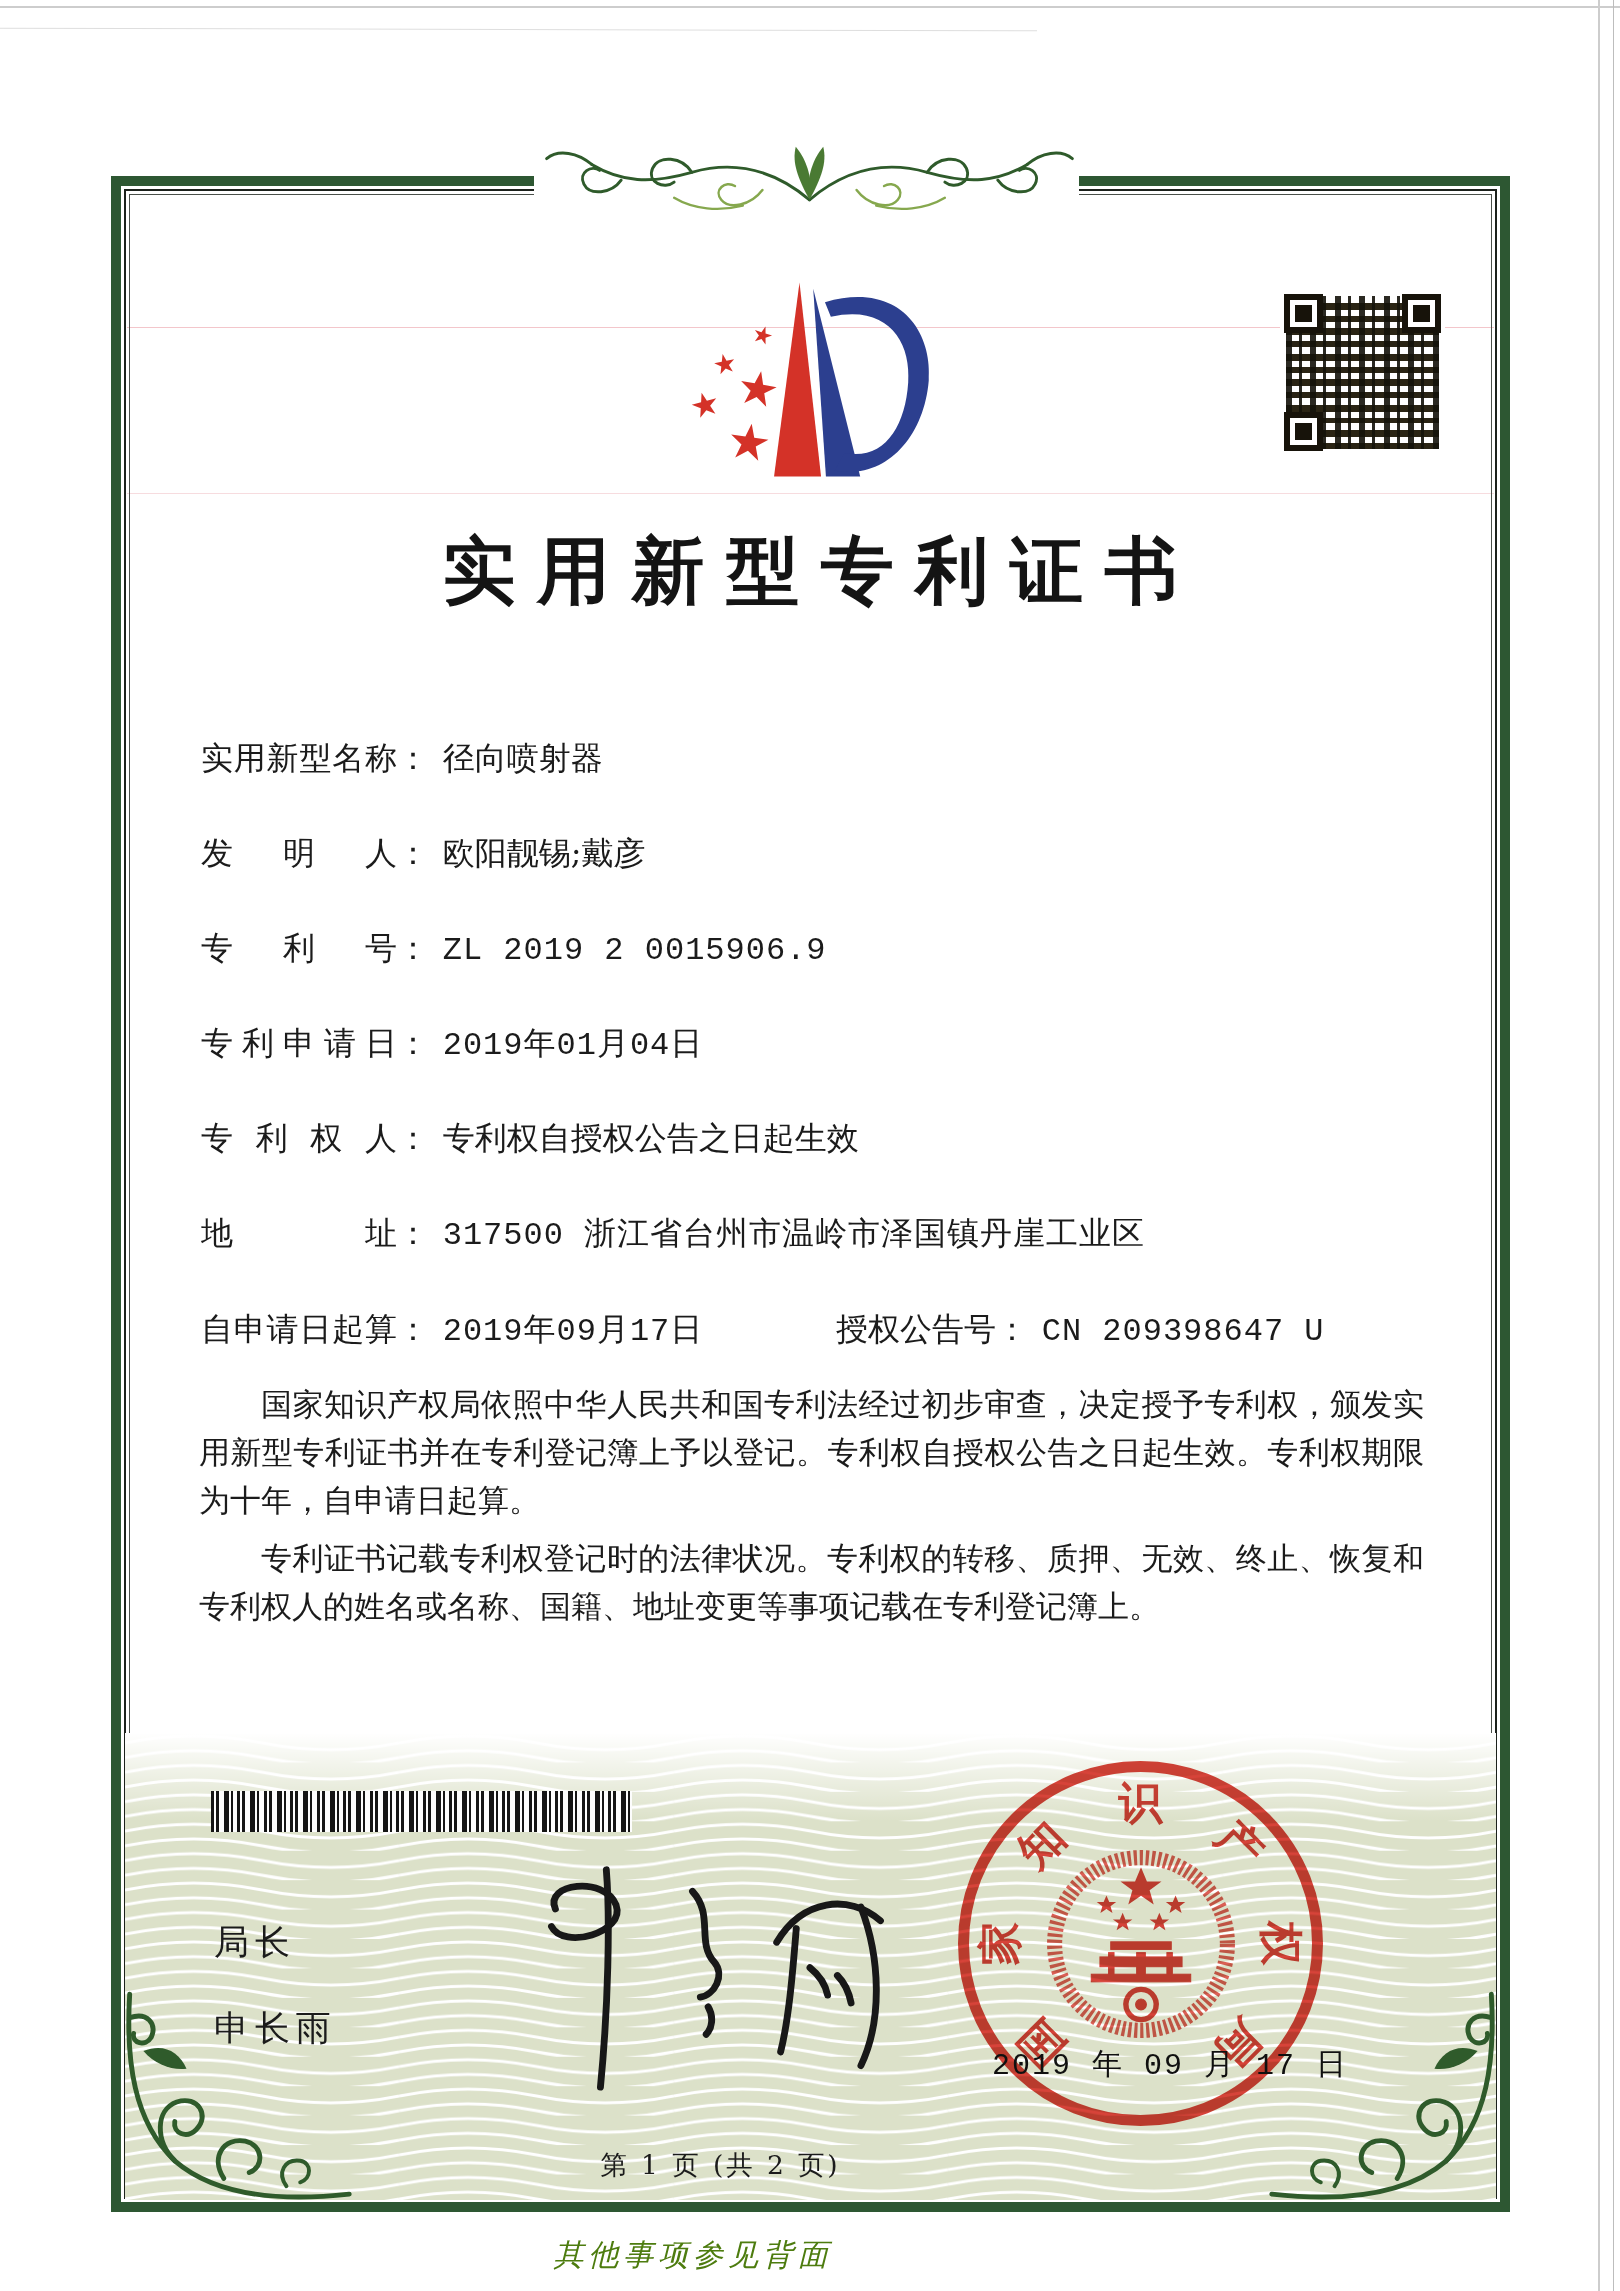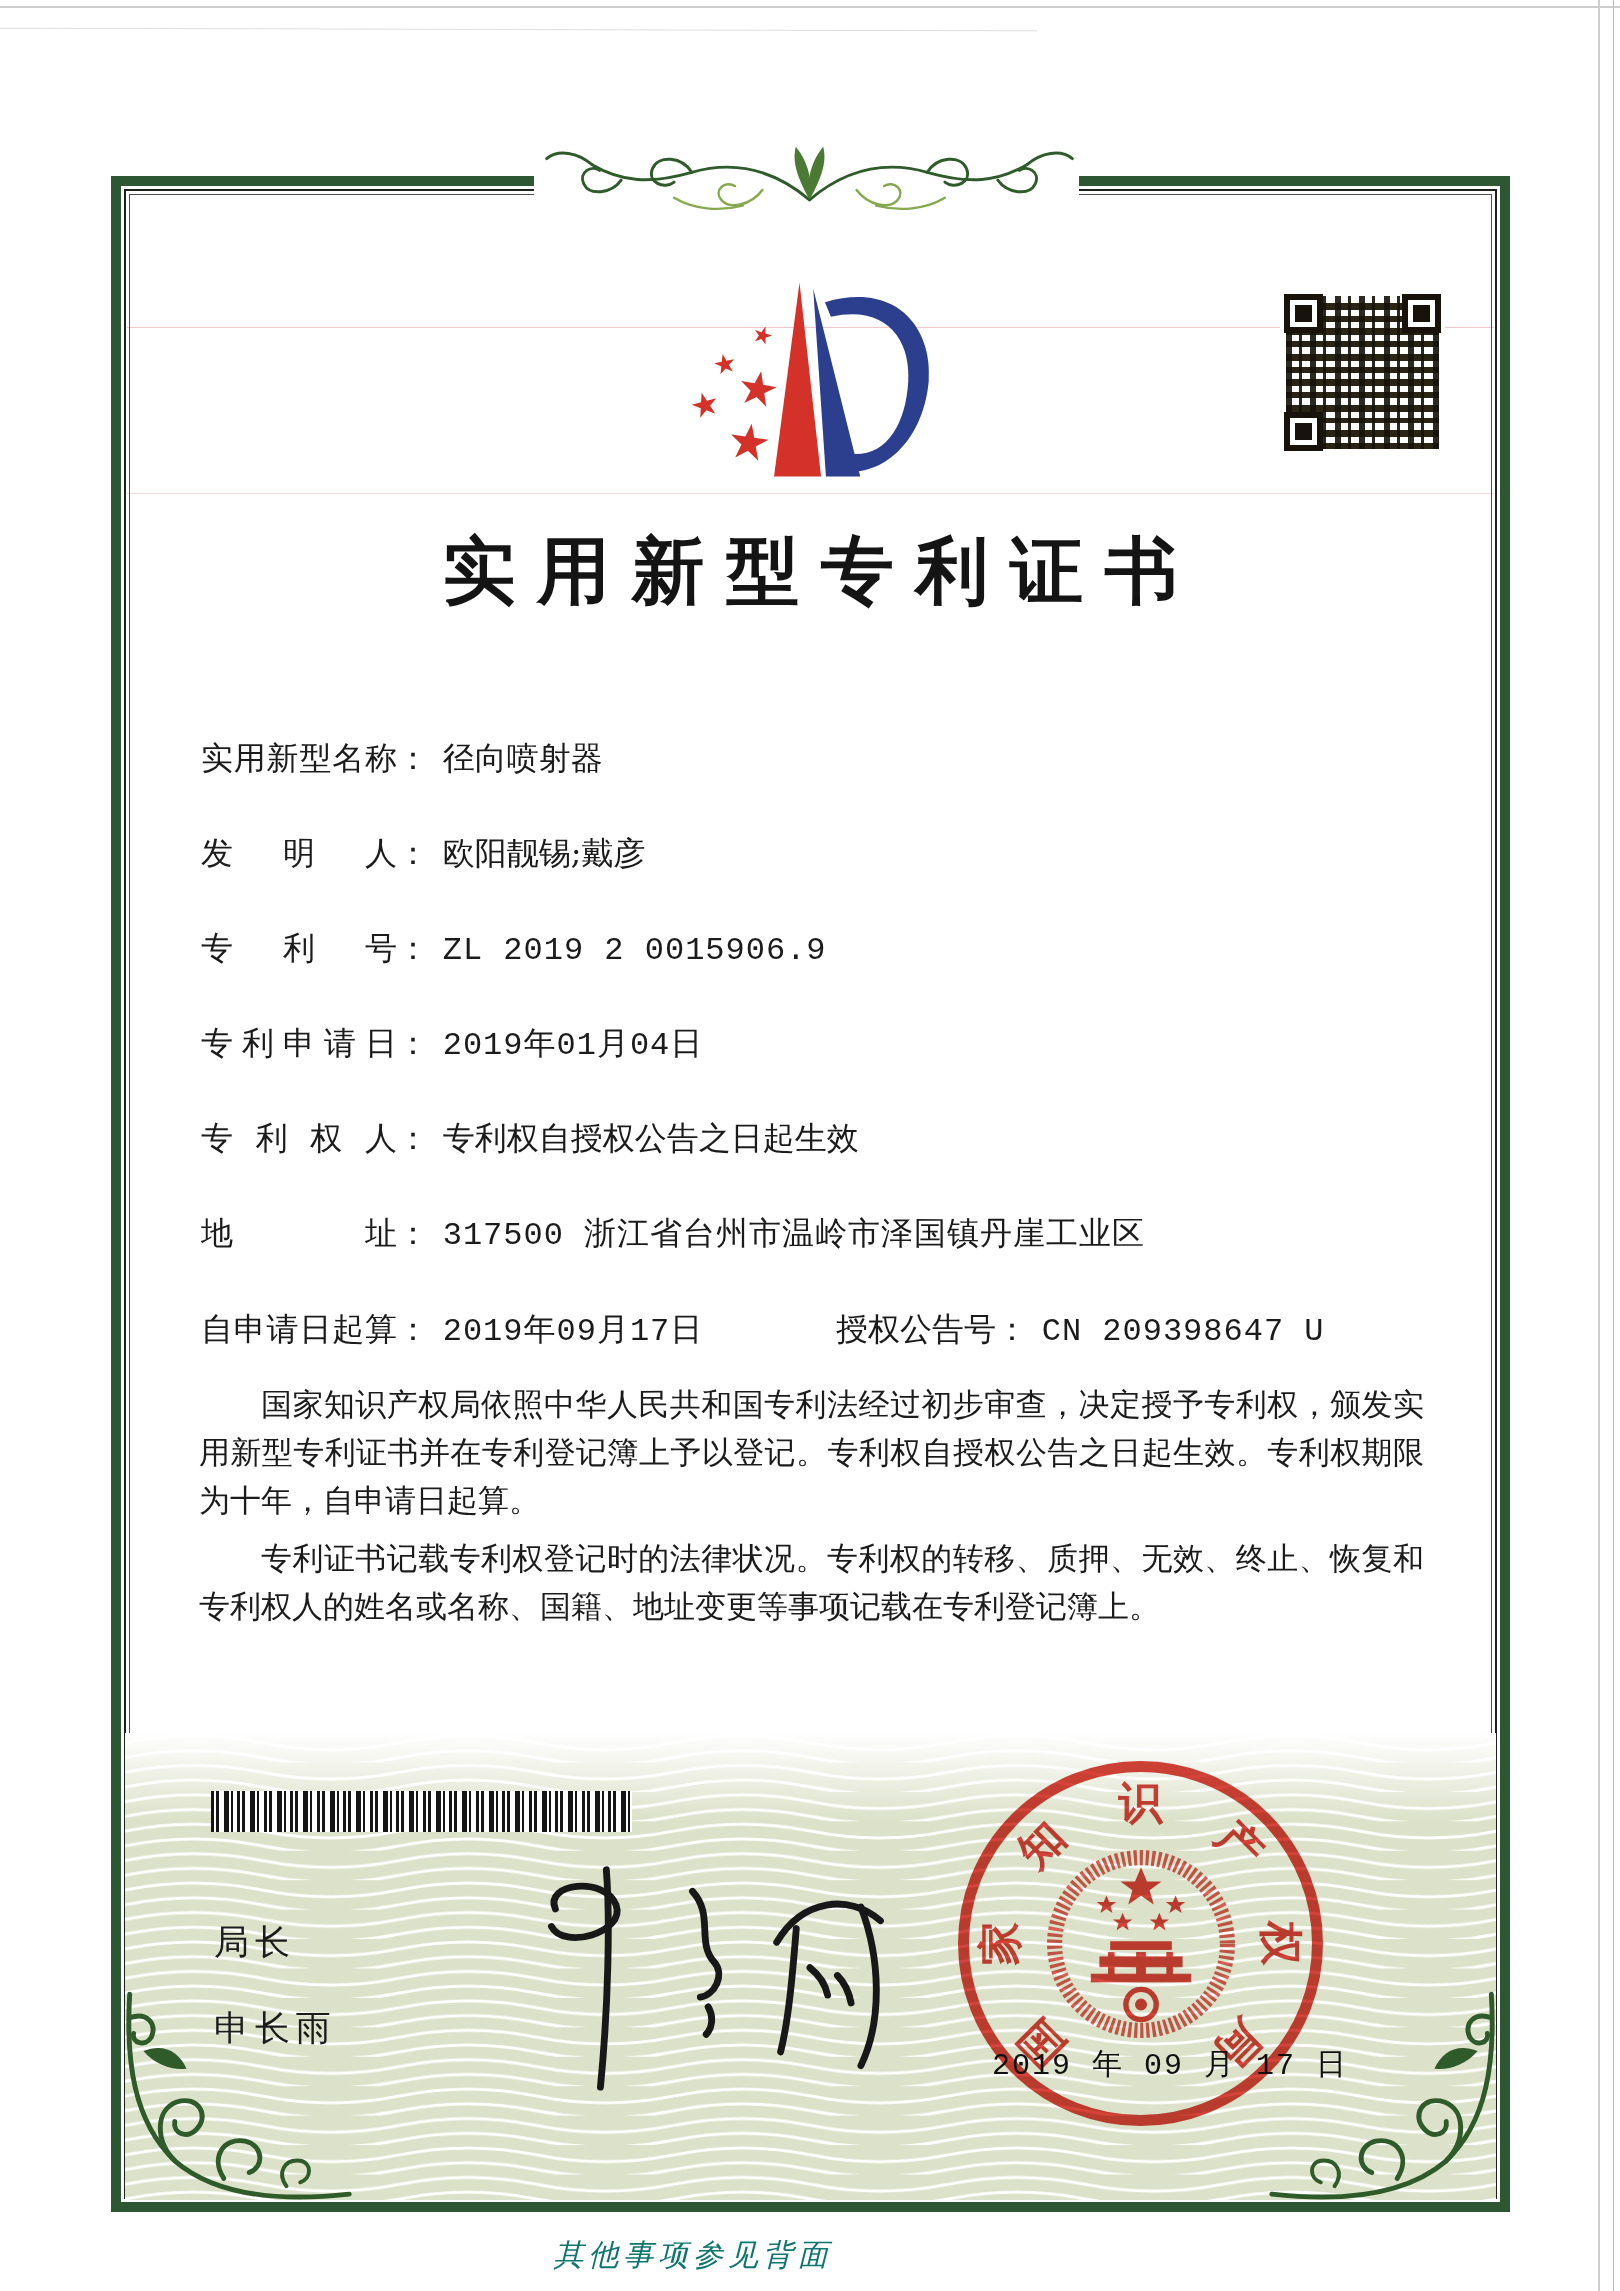--- a/index.html
+++ b/index.html
@@ -95,21 +95,21 @@
   .sc4{transform:rotate(0deg)    translateY(-140px);}
   .sc5{transform:rotate(45deg)   translateY(-140px);}
   .sc6{transform:rotate(90deg)   translateY(-140px);}
   .sc7{transform:rotate(135deg)  translateY(-140px);}
   .emblem{position:absolute;left:50%;top:50%;width:216px;height:216px;margin:-108px 0 0 -108px;}
   .seal-date{position:absolute;left:992px;top:2044px;font-size:30px;letter-spacing:2px;color:#101010;
              font-family:"Liberation Mono","DejaVu Serif",serif;}
 
   .page-info{position:absolute;left:392px;top:2147px;width:657px;text-align:center;font-size:26.5px;letter-spacing:2.9px;}
   .back-note{position:absolute;left:392px;top:2235px;width:602px;text-align:center;
-             font-size:30px;font-style:italic;letter-spacing:4.9px;color:#0f766e;}
+             font-size:30px;font-style:italic;letter-spacing:4.9px;color:#4d7c0f;}
 </style>
 </head>
 <body>
 
 <div class="page">
 
   <div class="scanline sl-top1"></div>
   <div class="scanline sl-top2"></div>
   <div class="scanline sl-right1"></div>
   <div class="scanline sl-right2"></div>
@@ -270,16 +270,17 @@
         <rect x="70" y="108" width="5" height="20"></rect>
         <rect x="96" y="108" width="8" height="20"></rect>
         <rect x="124" y="108" width="5" height="20"></rect>
         <path d="M100,142 a14,14 0 1 0 .1,0 Z" fill="none" stroke-width="5"></path>
         <circle cx="100" cy="156" r="5"></circle>
       </g>
     </svg>
   </div>
   <div class="seal-date">2019 年 09 月 17 日</div>
 
+  <div class="page-info">第 1 页 (共 2 页)</div>
   <div class="back-note">其他事项参见背面</div>
 
 </div>
 
 
 </body></html>

